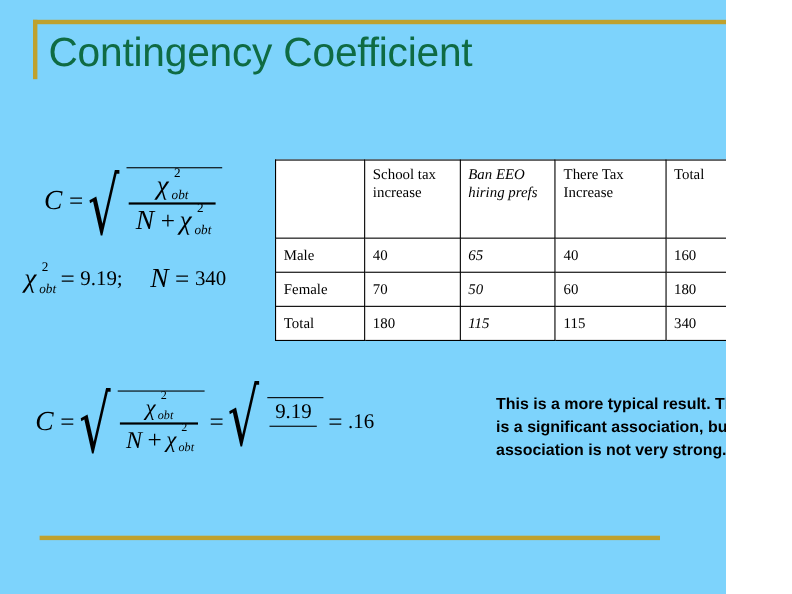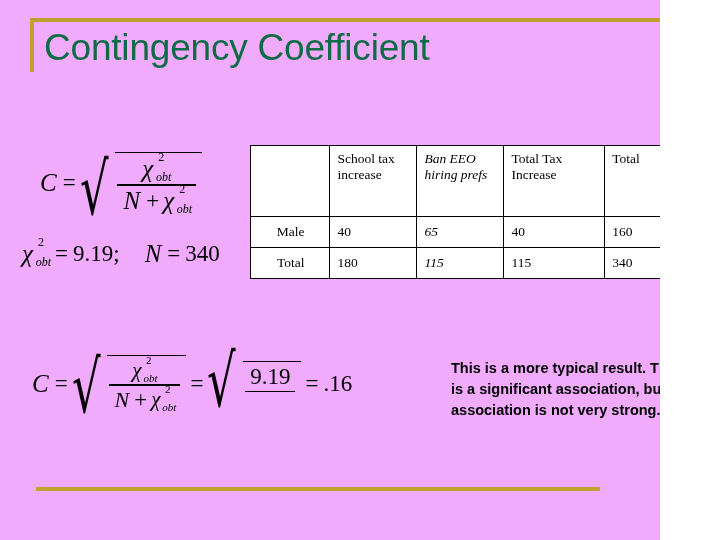--- a/index.html
+++ b/index.html
@@ -4,21 +4,21 @@
 <style>
   html, body {
     margin: 0;
     padding: 0;
     background: #ffffff;
   }
   #slide {
     position: relative;
     width: 660px;
     height: 540px;
-    background: #f0abfc;
+    background: #7dd3fc;
     overflow: hidden;
     font-family: "Liberation Sans", sans-serif;
   }
 
   
   .rule-top {
     position: absolute;
     left: 30px;
     top: 18px;
     width: 648px;
@@ -97,21 +97,21 @@
   }
   .ctable tr.head-row td {
     height: 60px;
   }
   .ctable tr.body-row td {
     height: 22px;
     vertical-align: middle;
     padding-top: 4px;
     padding-bottom: 4px;
   }
-  .ctable td.c0 { width: 72px; text-align: center; }
+  .ctable td.c0 { width: 72px; }
   .ctable td.c1 { width: 78px; }
   .ctable td.c2 { width: 80px; font-style: italic; }
   .ctable td.c3 { width: 94px; }
   .ctable td.c4 { width: 90px; }
 
   
   .math {
     position: absolute;
     font-family: "Liberation Serif", serif;
     color: #000000;
@@ -133,21 +133,21 @@
   .mvar-sm {
     font-style: italic;
     font-size: 22px;
     padding: 0 1px;
   }
   .mop {
     font-size: 23px;
     padding: 0 4px;
   }
   .mnum {
-    font-size: 23px;
+    font-size: 19px;
     padding: 0 1px;
   }
 
   
   .chi {
     position: relative;
     display: inline-block;
     font-style: italic;
     font-size: 25px;
     padding-right: 18px;
@@ -320,31 +320,38 @@
       <span class="mnum">.16</span>
     </div>
   </div>
 
   <table class="ctable">
     <tbody>
       <tr class="head-row">
         <td class="c0"></td>
         <td class="c1">School tax increase</td>
         <td class="c2">Ban EEO hiring prefs</td>
-        <td class="c3">Total Tax Increase</td>
+        <td class="c3">There Tax Increase</td>
         <td class="c4">Total</td>
       </tr>
       <tr class="body-row">
         <td class="c0">Male</td>
         <td class="c1">40</td>
         <td class="c2">65</td>
         <td class="c3">40</td>
         <td class="c4">160</td>
       </tr>
       <tr class="body-row">
+        <td class="c0">Female</td>
+        <td class="c1">70</td>
+        <td class="c2">50</td>
+        <td class="c3">60</td>
+        <td class="c4">180</td>
+      </tr>
+      <tr class="body-row">
         <td class="c0">Total</td>
         <td class="c1">180</td>
         <td class="c2">115</td>
         <td class="c3">115</td>
         <td class="c4">340</td>
       </tr>
     </tbody>
   </table>
 
   <div class="commentary">This is a more typical result. There is a significant association, but the association is not very strong.</div>

